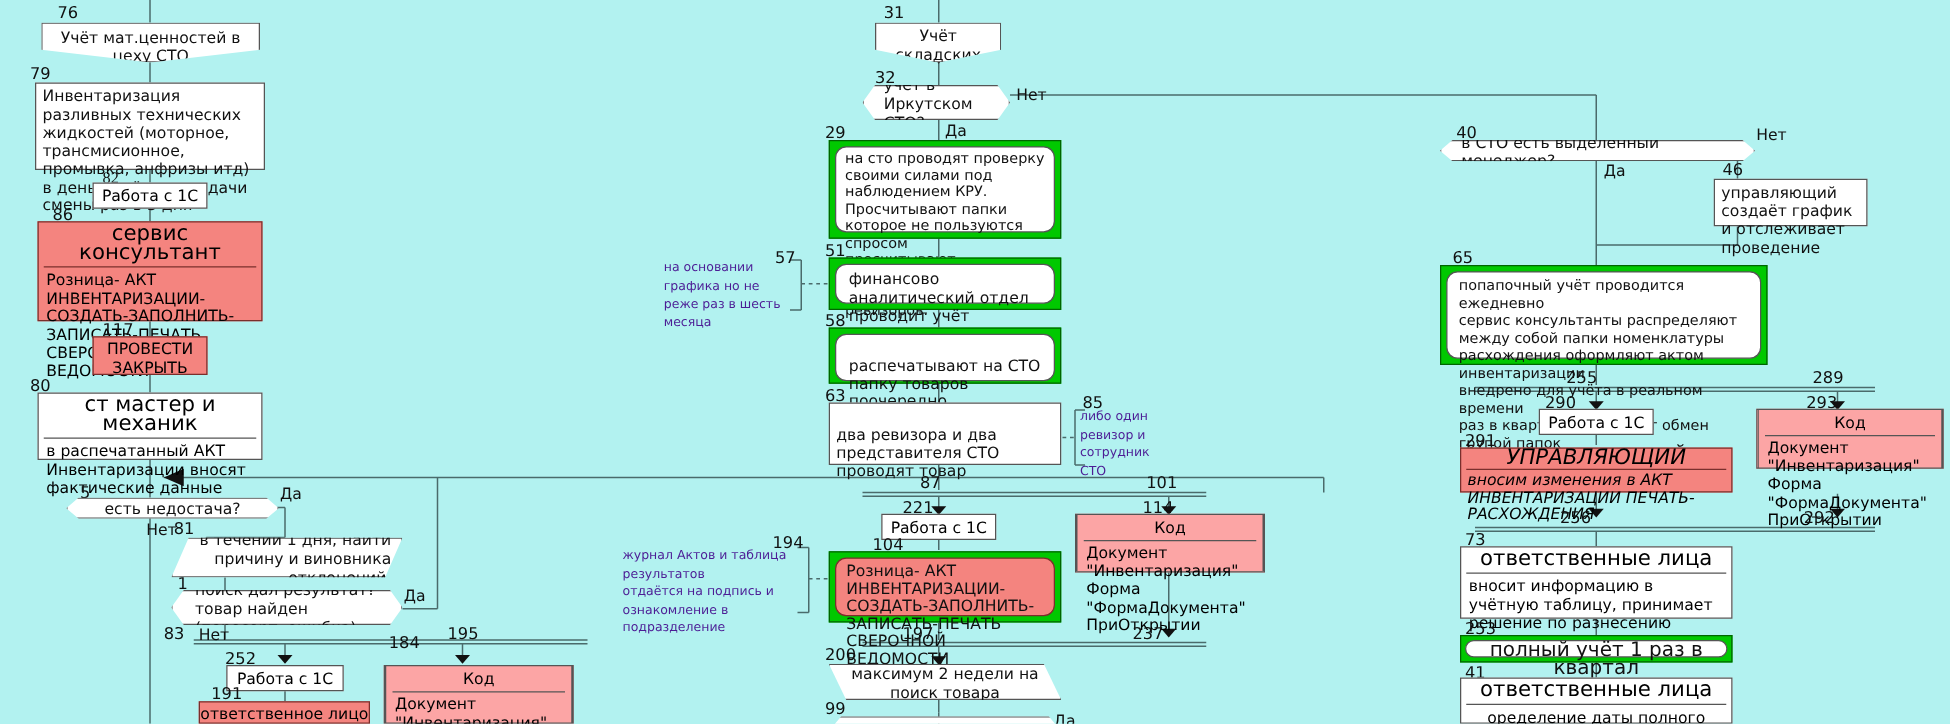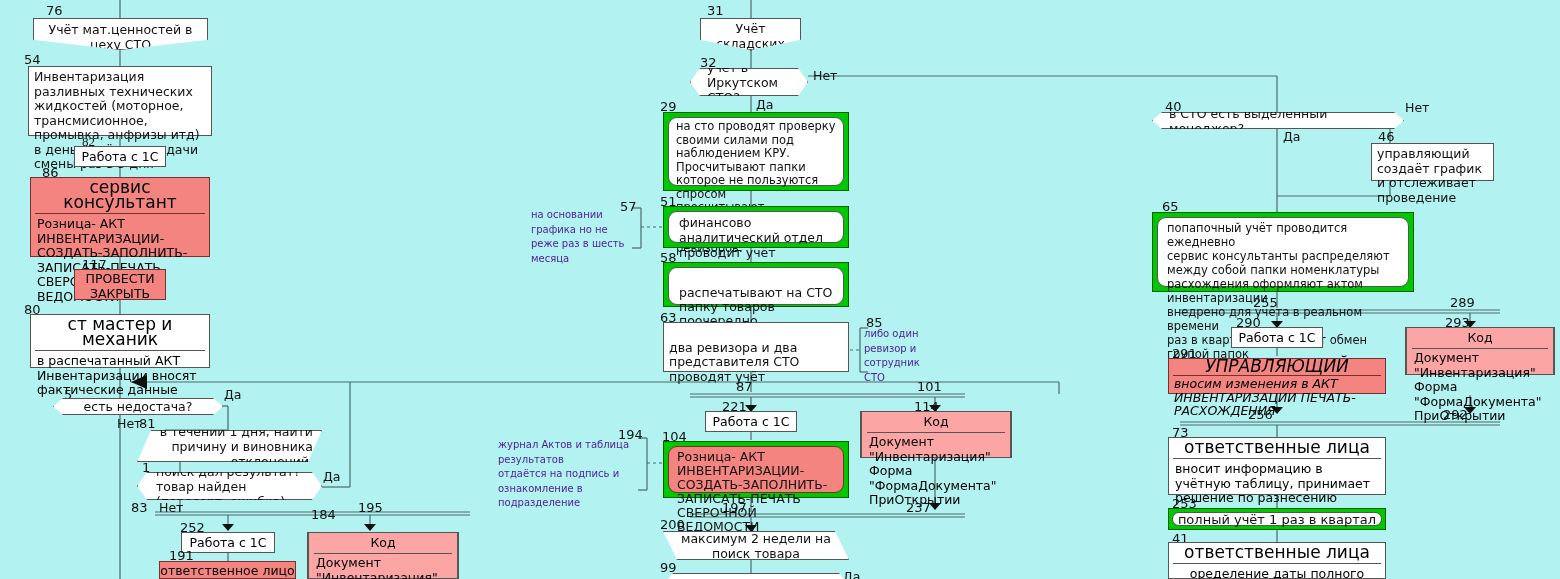--- a/index.html
+++ b/index.html
@@ -217,21 +217,21 @@
       <polygon points="1277,414 1271,407 1283,407"></polygon>
       <polygon points="1470,414 1464,407 1476,407"></polygon>
     </g>
   </svg>
 
   <div class="num" style="left:46px;top:4px;">76</div>
   <div class="node trapdown" style="left:33px;top:18px;width:175px;height:32px;">
     <span>Учёт мат.ценностей в цеху СТО</span>
   </div>
 
-  <div class="num" style="left:24px;top:53px;">54</div>
+  <div class="num" style="left:24px;top:53px;">79</div>
   <div class="node rect" style="left:28px;top:66px;width:184px;height:70px;">
     <span>Инвентаризация разливных технических жидкостей (моторное, трансмисионное, промывка, анфризы итд) в день приёма-передачи смены раз в 3 дня</span>
   </div>
 
   <div class="num" style="left:82px;top:135px;font-family:Liberation Serif, serif;">82</div>
   <div class="node bar" style="left:74px;top:146px;width:92px;">
     <span>Работа с 1С</span>
   </div>
 
   <div class="num" style="left:42px;top:166px;">86</div>
@@ -316,41 +316,41 @@
 
   <div class="num" style="left:660px;top:251px;">58</div>
   <div class="node greenbox" style="left:663px;top:262px;width:186px;height:45px;">
     <div class="inner" style="white-space:pre-line;padding:18px 10px;line-height:14px;">распечатывают на СТО папку товаров
 поочередно проверяют все папки</div>
   </div>
 
   <div class="num" style="left:660px;top:311px;">63</div>
   <div class="node rect" style="left:663px;top:322px;width:186px;height:50px;white-space:pre-line;">
     <span>два ревизора и два представителя СТО
-проводят учёт</span>
+проводят товар</span>
   </div>
 
   <div class="num" style="left:866px;top:316px;">85</div>
   <div class="note" style="left:864px;top:327px;width:60px;white-space:pre-line;">либо один ревизор и сотрудник СТО</div>
 
   <div class="num" style="left:736px;top:380px;">87</div>
   <div class="num" style="left:917px;top:380px;">101</div>
 
   <div class="num" style="left:722px;top:400px;">221</div>
   <div class="node bar" style="left:705px;top:411px;width:92px;">
     <span>Работа с 1С</span>
   </div>
 
   <div class="num" style="left:914px;top:400px;">114</div>
   <div class="node codebox" style="left:860px;top:411px;width:152px;height:47px;">
     <div class="t">Код</div>
     <div class="b">Документ "Инвентаризация" Форма "ФормаДокумента" ПриОткрытии</div>
   </div>
 
-  <div class="num" style="left:662px;top:430px;">104</div>
+  <div class="num" style="left:698px;top:430px;">104</div>
   <div class="node greenbox" style="left:663px;top:441px;width:186px;height:57px;">
     <div class="inner pinkinner" style="padding:3px 8px;line-height:14px;">Розница- АКТ ИНВЕНТАРИЗАЦИИ-СОЗДАТЬ-ЗАПОЛНИТЬ-ЗАПИСАТЬ-ПЕЧАТЬ СВЕРОЧНОЙ ВЕДОМОСТИ</div>
   </div>
 
   <div class="num" style="left:618px;top:428px;">194</div>
   <div class="note" style="left:498px;top:438px;width:148px;white-space:pre-line;">журнал Актов и таблица результатов
 отдаётся на подпись и ознакомление в подразделение</div>
 
   <div class="num" style="left:722px;top:501px;">197</div>
   <div class="num" style="left:906px;top:501px;">237</div>
@@ -409,21 +409,21 @@
   <div class="num" style="left:1443px;top:408px;">292</div>
 
   <div class="num" style="left:1172px;top:426px;">73</div>
   <div class="node titled" style="left:1168px;top:437px;width:218px;height:58px;">
     <div class="t">ответственные лица</div>
     <div class="b">вносит информацию в учётную таблицу, принимает решение по разнесению недостачи</div>
   </div>
 
   <div class="num" style="left:1172px;top:497px;">253</div>
   <div class="node greenbox" style="left:1168px;top:508px;width:218px;height:22px;padding:3px;">
-    <div class="inner pill" style="padding:0;line-height:14px;font-size:13px;">полный учёт 1 раз в квартал</div>
+    <div class="inner pill" style="padding:0;line-height:14px;font-size:16px;">полный учёт 1 раз в квартал</div>
   </div>
 
   <div class="num" style="left:1172px;top:532px;">41</div>
   <div class="node titled" style="left:1168px;top:542px;width:218px;height:37px;">
     <div class="t">ответственные лица</div>
     <div class="b" style="text-align:center;">оределение даты полного учёта</div>
   </div>
 
 </div>
 

